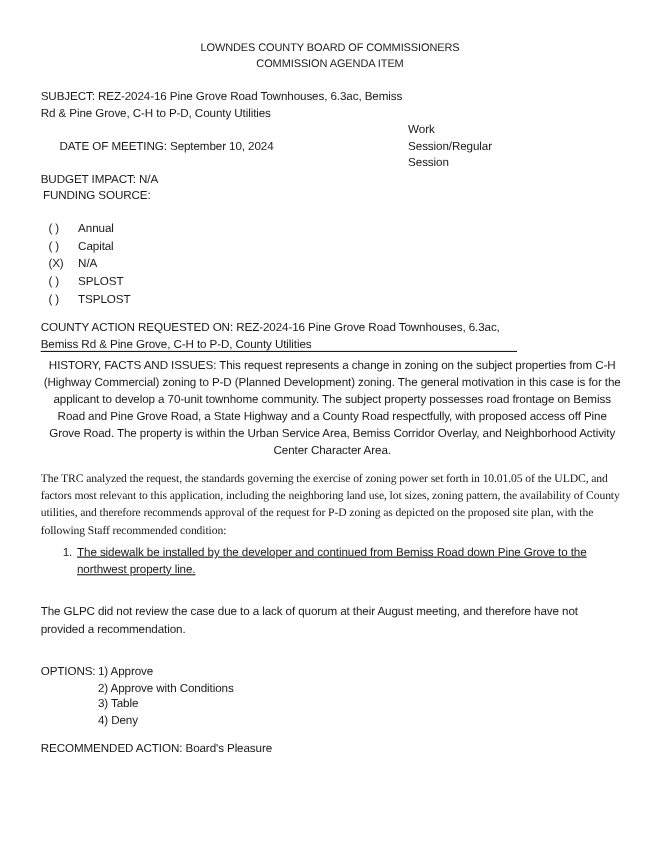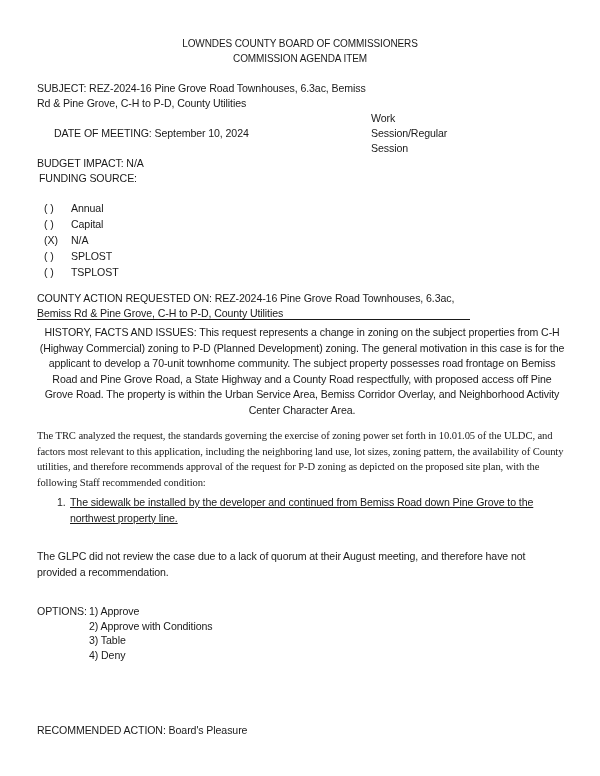--- a/index.html
+++ b/index.html
@@ -40,21 +40,21 @@
     .history { top: 325px; text-align: center; }
     .trc { top: 428px; font-family: Liberation Serif, serif; }
     .cond-list { left: 57px; top: 495px; width: 510px; line-height: 15.5px; }
     .cond-num { display: inline-block; width: 13px; }
     .cond-text { display: inline-block; vertical-align: top; width: 490px; text-decoration: underline; }
     .glpc { top: 549px; }
     .options { left: 37px; top: 604px; }
     .options-label { display: inline-block; width: 52px; }
     .opt-line { line-height: 14.5px; white-space: nowrap; }
     .opt-indent { padding-left: 52px; }
-    .recommended { left: 37px; top: 723px; }
+    .recommended { left: 37px; top: 674px; }
   </style>
 </head>
 <body>
 
 <div class="abs header">
   <div>LOWNDES COUNTY BOARD OF COMMISSIONERS</div>
   <div>COMMISSION AGENDA ITEM</div>
 </div>
 
 <div class="abs subject">

